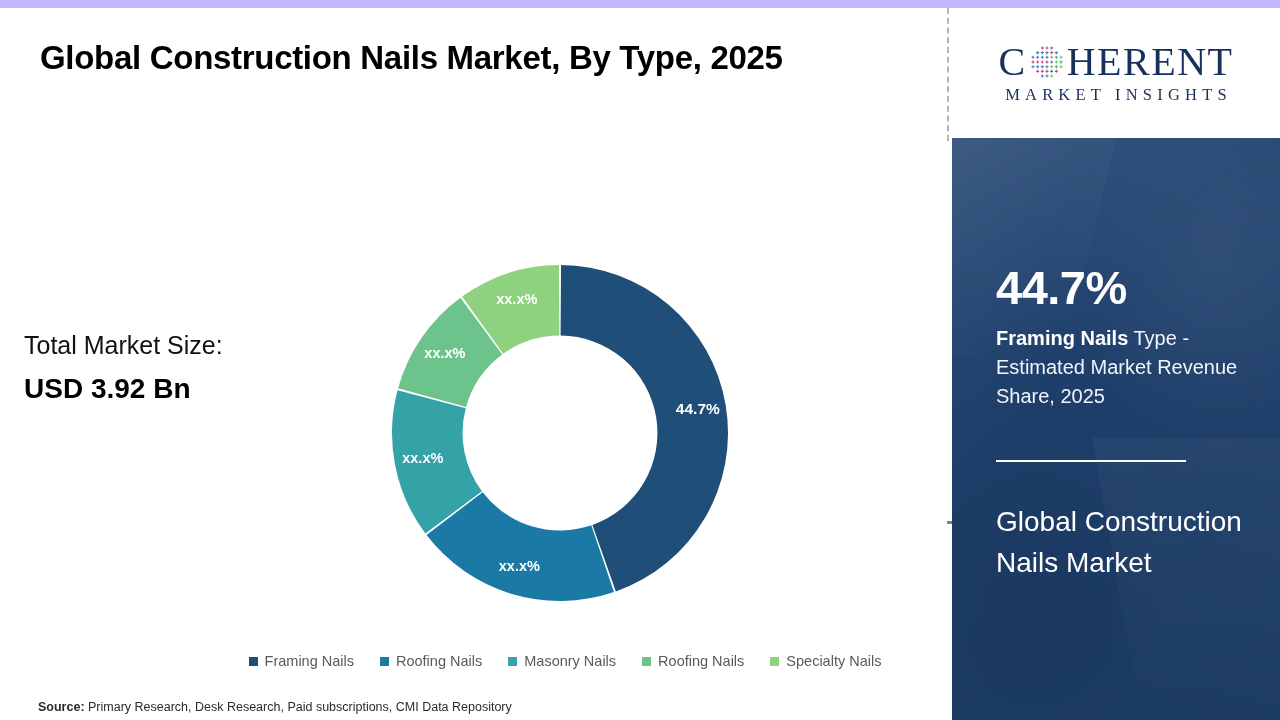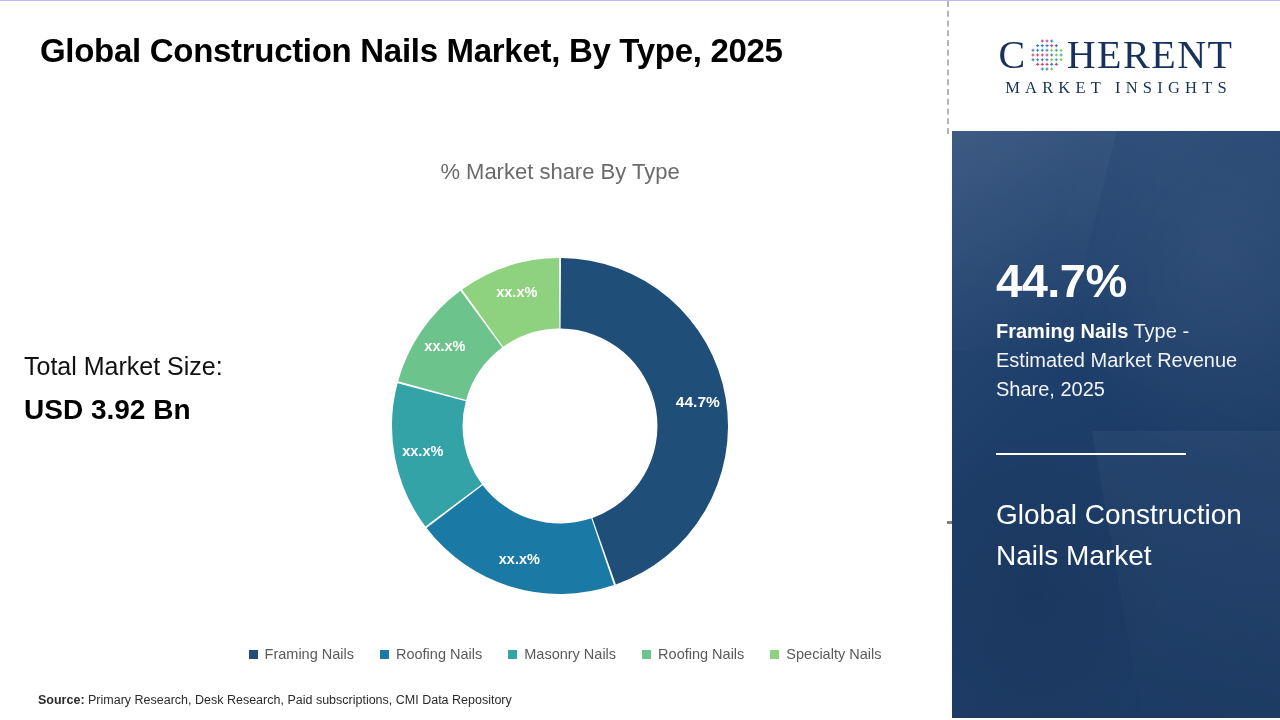--- a/index.html
+++ b/index.html
@@ -6,21 +6,21 @@
   html, body {
     width: 1280px; height: 720px;
     font-family: "Liberation Sans", sans-serif;
     background: #ffffff;
     overflow: hidden;
   }
   #root {
     position: relative;
     width: 1280px; height: 524px;
     background: #ffffff;
-    border-top: 1px solid #c4b5fd;
+    border-top: 8px solid #c4b5fd;
     border-bottom: 3px solid #808080;
   }
 
   
   #left-panel {
     position: absolute;
     left: 0; top: 0;
     width: 947px; height: 714px;
     background: #ffffff;
   }
@@ -47,21 +47,20 @@
 
   #total-market-block {
     position: absolute;
     left: 24px; top: 322px;
     width: 300px;
   }
   #total-market-label {
     font-size: 25px;
     color: #111111;
     line-height: 1.25;
-    margin-top: 28px;
   }
   #total-market-value {
     font-size: 28px;
     font-weight: bold;
     color: #000000;
     line-height: 1.3;
     margin-top: 10px;
   }
 
   
@@ -234,21 +233,20 @@
 </style>
 </head>
 <body>
 
 <div id="root">
 
   <div id="left-panel">
 
     <div id="page-title">Global Construction Nails Market, By Type, 2025</div>
 
-    <div id="chart-subtitle">% Market share By Type</div>
 
     <div id="total-market-block">
       <div id="total-market-label">Total Market Size:</div>
       <div id="total-market-value">USD 3.92 Bn</div>
     </div>
 
     <div id="donut-wrap">
       <svg id="donut-svg" viewBox="0 0 400 400">
         <g id="donut-slices">
             <path d="M 201.0079939520109 32.003023990928 A 168 168 0 0 1 255.86881833964426 358.4382376111645 L 232.40391463699368 291.8941778144754 A 97.44 97.44 0 0 0 200.5846364921663 102.56175391473825 Z" fill="#1f4e79"></path>

